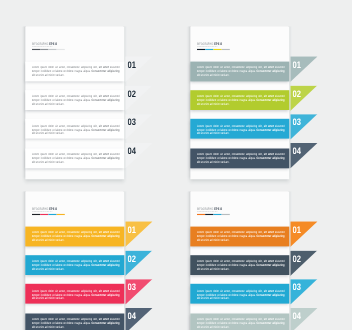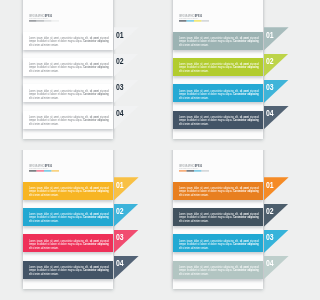--- a/index.html
+++ b/index.html
@@ -1,18 +1,18 @@
 <!DOCTYPE html>
 <html><head>
 <meta charset="utf-8">
 <style>
   html,body{margin:0;padding:0;width:300px;height:300px;overflow:hidden;
     font-family:"Liberation Sans",sans-serif;background:#eeefef;
     -webkit-font-smoothing:antialiased;}
-  #stage{position:relative;width:300px;height:218px;background:#eeefef;}
+  #stage{position:relative;width:300px;height:218px;background:#eeefef;margin-top:24px;}
   .quad{position:absolute;width:150px;height:150px;overflow:hidden;}
   .q0{left:0;top:0}.q1{left:150px;top:0}.q2{left:0;top:150px}.q3{left:150px;top:150px}
 
   
   .panel{position:absolute;left:23.2px;top:-6px;width:90px;height:144.5px;
          background:#fcfcfc;box-shadow:-1px 0 2.5px rgba(120,128,136,.20),
                                        1px 0 2.5px rgba(120,128,136,.20),
                                        0 2px 3px rgba(120,128,136,.20);}
 
   

